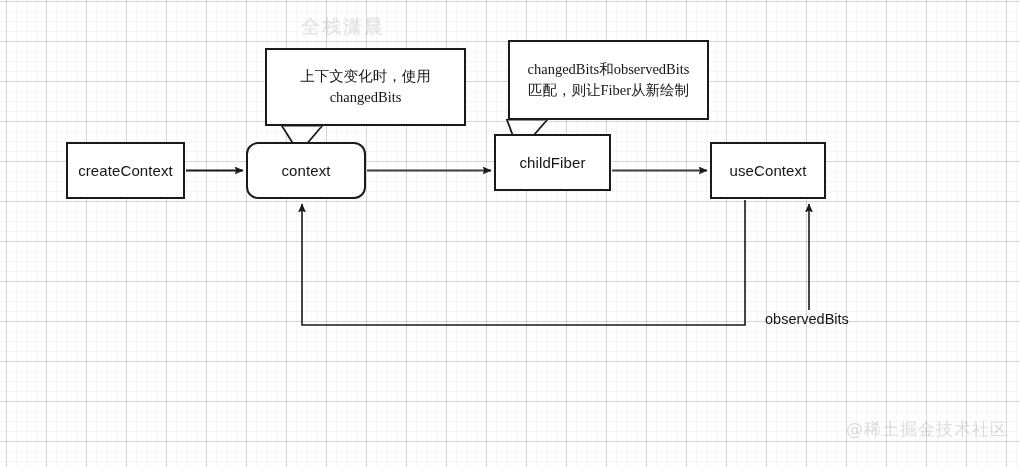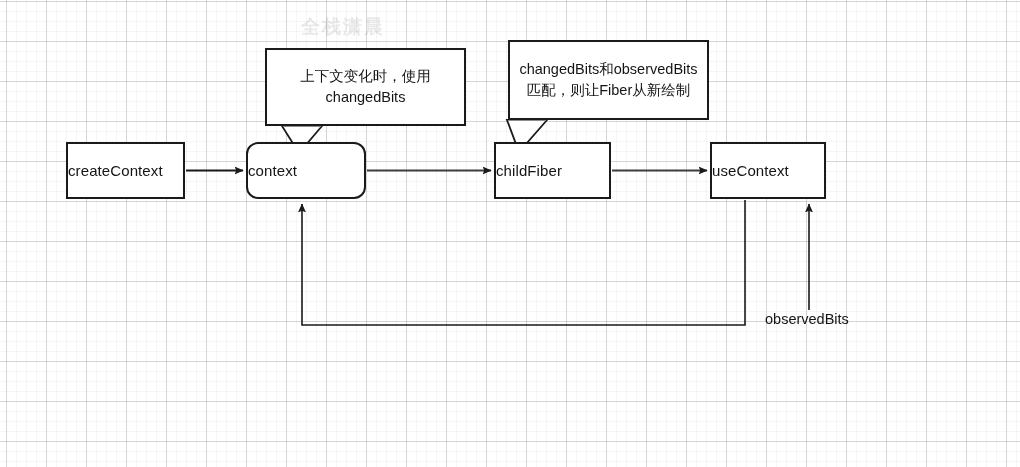--- a/index.html
+++ b/index.html
@@ -27,20 +27,21 @@
     font-family: "Liberation Sans", "DejaVu Sans", sans-serif;
   }
 
   .node {
     position: absolute;
     border: 2px solid #1a1a1a;
     background: #ffffff;
     box-sizing: border-box;
     display: flex;
     align-items: center;
+    justify-content: center;
     color: #141414;
     font-size: 15px;
     letter-spacing: 0.1px;
     z-index: 4;
   }
 
   .callout {
     position: absolute;
     border: 2px solid #1a1a1a;
     background: #ffffff;
@@ -48,20 +49,21 @@
     display: flex;
     flex-direction: column;
     align-items: center;
     justify-content: center;
     color: #141414;
     font-size: 14.5px;
     line-height: 1.42;
     text-align: center;
     padding: 4px 6px;
     z-index: 5;
+    font-family: Liberation Serif, serif;
   }
 
   .svg-layer {
     position: absolute;
     left: 0;
     top: 0;
     width: 1020px;
     height: 467px;
     z-index: 3;
     overflow: visible;
@@ -137,24 +139,25 @@
   </div>
 
   <div class="node" style="left:66px; top:142px; width:119px; height:57px;">
     <span>createContext</span>
   </div>
 
   <div class="node" style="left:246px; top:142px; width:120px; height:57px;border-radius:12px;">
     <span>context</span>
   </div>
 
-  <div class="node" style="left:494px; top:142px; width:117px; height:57px;">
+  <div class="node" style="left:494px; top:134px; width:117px; height:57px;">
     <span>childFiber</span>
   </div>
 
   <div class="node" style="left:710px; top:142px; width:116px; height:57px;">
     <span>useContext</span>
   </div>
 
   <div class="edge-label" style="left:765px; top:311px;">observedBits</div>
 
+  <div class="watermark watermark-bottom" style="left:846px; top:418px;">@稀土掘金技术社区</div>
 
 </div>
 
 </body></html>

